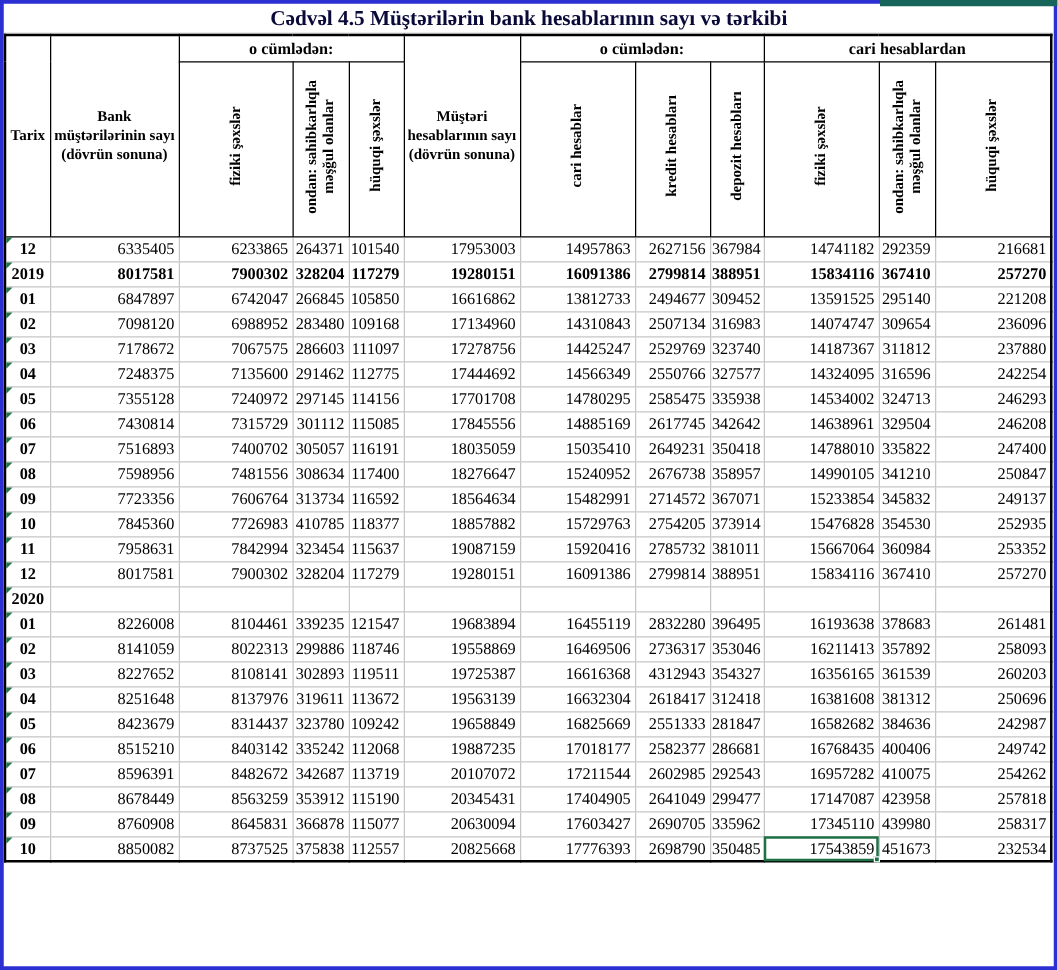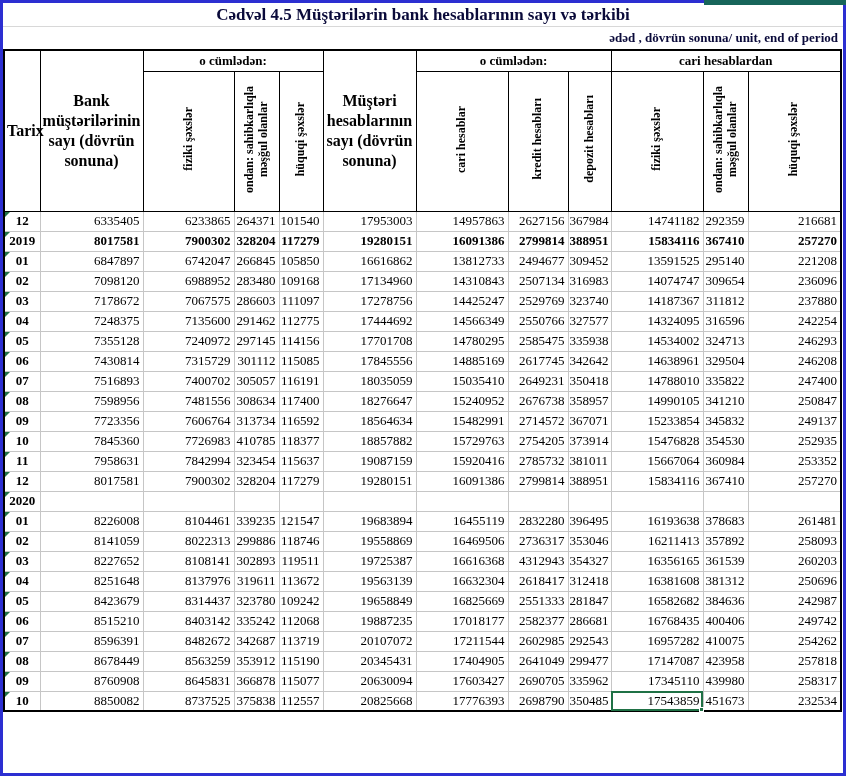--- a/index.html
+++ b/index.html
@@ -16,41 +16,40 @@
   .artifact{position:absolute;top:0;right:0;width:142px;height:5px;background:var(--teal-artifact);z-index:6;}
 
   .titles{width:100%;}
   .title-az{font-weight:bold;font-size:17px;line-height:23px;text-align:center;color:var(--title-ink);border-bottom:1px solid #d8d8d8;}
   .title-en{font-size:16px;line-height:23px;text-align:center;color:var(--title-ink);border-bottom:1px solid #d8d8d8;}
   .unit-note{font-weight:bold;font-size:13px;line-height:22px;text-align:right;color:var(--title-ink);padding-right:5px;}
 
   table{border-collapse:collapse;table-layout:fixed;width:839px;border:2px solid #000;}
   thead th{border:1px solid #000;font-weight:bold;color:#000;background:#fff;padding:0 2px;}
   th.group{font-size:13px;height:21px;}
-  th.span2{font-size:16px;text-align:center;vertical-align:middle;line-height:1.25;}
+  th.span2{font-size:12px;text-align:center;vertical-align:middle;line-height:1.25;}
   th.vth{height:140px;text-align:center;vertical-align:middle;}
   th.vth .vtext{display:inline-block;writing-mode:vertical-rl;transform:rotate(180deg);max-height:134px;font-weight:bold;font-size:12px;line-height:1.15;white-space:normal;}
 
   tbody td{border:1px solid var(--gridline);font-size:13px;height:20px;text-align:right;padding:0 3px 0 1px;white-space:nowrap;color:#000;}
   tbody td.rowlabel{text-align:center;font-weight:bold;position:relative;padding:1px;}
   tr.bold td{font-weight:bold;}
   .tri{position:absolute;top:0;left:0;width:0;height:0;border-top:5px solid var(--indicator-green);border-right:5px solid transparent;}
   td.selected{outline:2px solid var(--selection-green);outline-offset:-2px;position:relative;}
   .handle{position:absolute;right:-1px;bottom:-2px;width:5px;height:5px;background:var(--selection-green);border:1px solid #fff;z-index:4;}
 
   .footer{font-weight:bold;font-style:italic;font-size:14px;line-height:24px;color:var(--title-ink);padding:1px 6px 2px;border-bottom:1px solid #000;}
 </style>
 </head>
 <body>
 
 <div class="frame">
 
   <div class="titles">
     <div class="title-az">Cədvəl 4.5 Müştərilərin bank hesablarının sayı və tərkibi</div>
-    <div class="unit-note">ədəd , dövrün sonuna/ unit, end of period</div>
   </div>
 
   <table>
     <colgroup>
       <col style="width:36px">
         <col style="width:103px">
         <col style="width:91px">
         <col style="width:45px">
       <col style="width:44px">
         <col style="width:93px">

